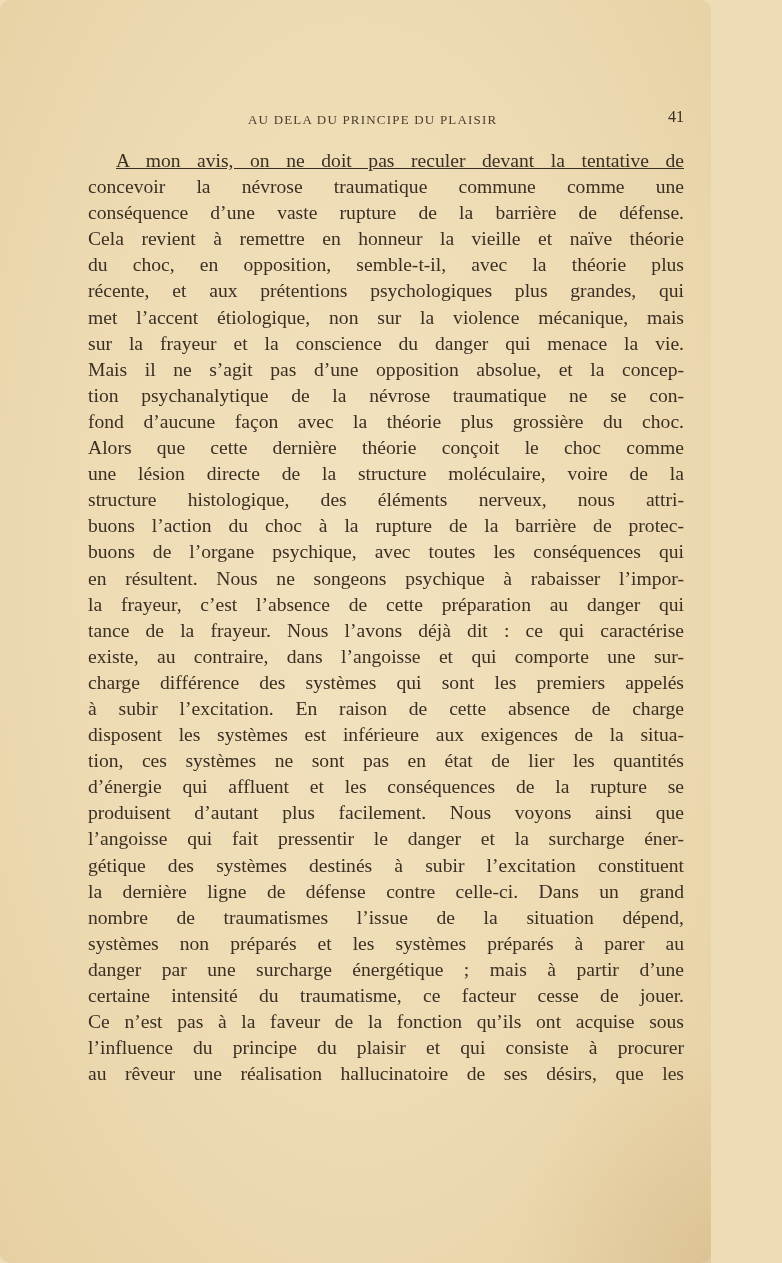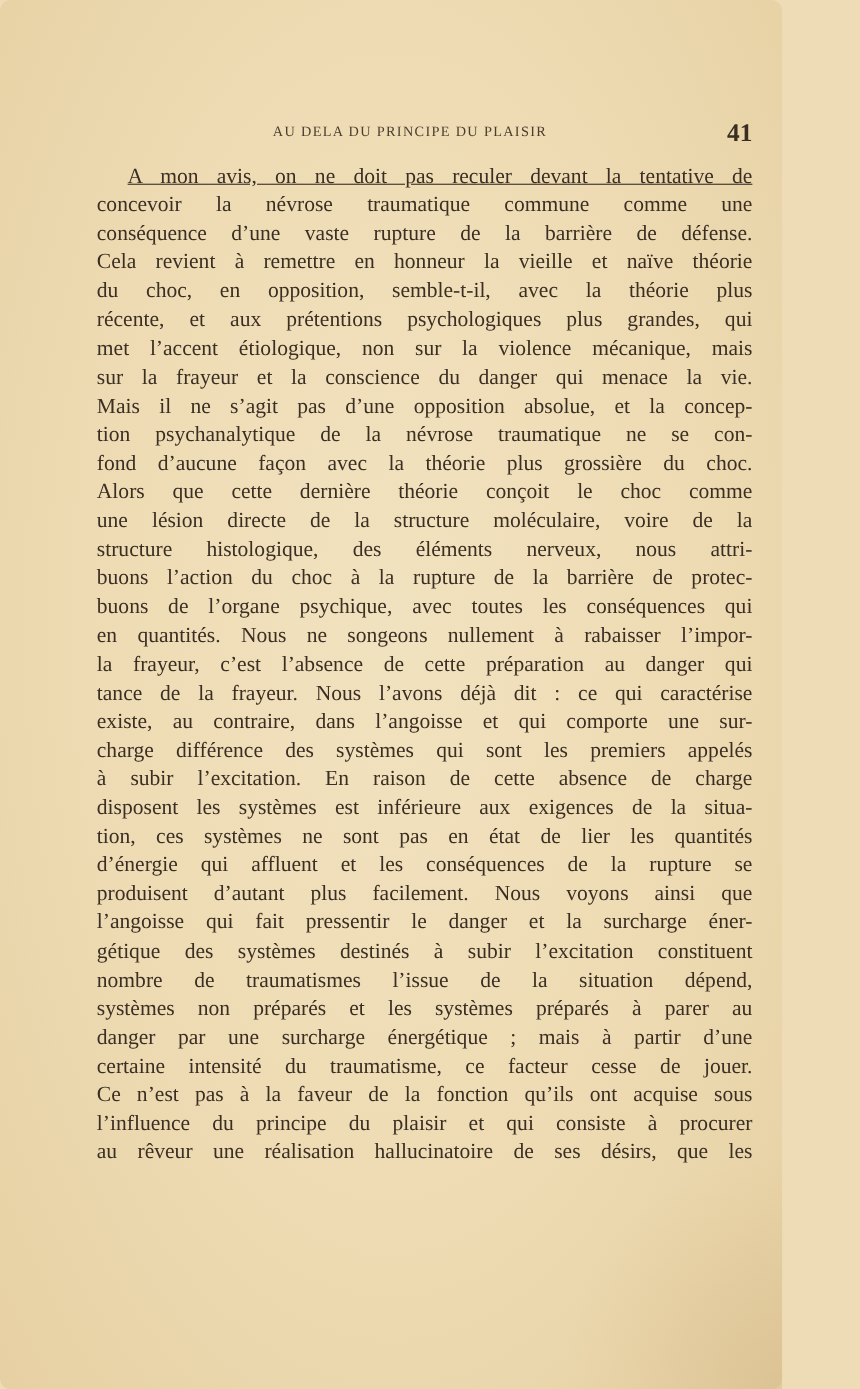--- a/index.html
+++ b/index.html
@@ -44,22 +44,22 @@
       left: 160px;
       top: 4px;
       font-size: 13px;
       letter-spacing: 1.2px;
       text-transform: uppercase;
     }
     .page-number {
       position: absolute;
       right: 0;
       top: 0;
-      font-size: 23px;
-      font-weight: bold;
+      font-size: 16px;
+      font-weight: normal;
       color: #3a2e22;
     }
     .text-block {
       position: absolute;
       top: 148px;
       left: 88px;
       width: 596px;
       font-family: "Liberation Serif", serif;
       font-size: 19.6px;
       color: #3b2f24;
@@ -99,32 +99,33 @@
     <span class="line">met l’accent étiologique, non sur la violence mécanique, mais</span>
     <span class="line">sur la frayeur et la conscience du danger qui menace la vie.</span>
     <span class="line">Mais il ne s’agit pas d’une opposition absolue, et la concep-</span>
     <span class="line">tion psychanalytique de la névrose traumatique ne se con-</span>
     <span class="line">fond d’aucune façon avec la théorie plus grossière du choc.</span>
     <span class="line">Alors que cette dernière théorie conçoit le choc comme</span>
     <span class="line">une lésion directe de la structure moléculaire, voire de la</span>
     <span class="line">structure histologique, des éléments nerveux, nous attri-</span>
     <span class="line">buons l’action du choc à la rupture de la barrière de protec-</span>
     <span class="line">buons de l’organe psychique, avec toutes les conséquences qui</span>
-    <span class="line">en quantités. Nous ne songeons nullement à rabaisser l’impor-</span>
+    <span class="line">en résultent. Nous ne songeons psychique à rabaisser l’impor-</span>
     <span class="line">la frayeur, c’est l’absence de cette préparation au danger qui</span>
     <span class="line">tance de la frayeur. Nous l’avons déjà dit : ce qui caractérise</span>
     <span class="line">existe, au contraire, dans l’angoisse et qui comporte une sur-</span>
     <span class="line">charge différence des systèmes qui sont les premiers appelés</span>
     <span class="line">à subir l’excitation. En raison de cette absence de charge</span>
     <span class="line">disposent les systèmes est inférieure aux exigences de la situa-</span>
     <span class="line">tion, ces systèmes ne sont pas en état de lier les quantités</span>
     <span class="line">d’énergie qui affluent et les conséquences de la rupture se</span>
     <span class="line">produisent d’autant plus facilement. Nous voyons ainsi que</span>
     <span class="line">l’angoisse qui fait pressentir le danger et la surcharge éner-</span>
     <span class="line">gétique des systèmes destinés à subir l’excitation constituent</span>
+    <span class="line">la dernière ligne de défense contre celle-ci. Dans un grand</span>
     <span class="line">nombre de traumatismes l’issue de la situation dépend,</span>
     <span class="line">systèmes non préparés et les systèmes préparés à parer au</span>
     <span class="line">danger par une surcharge énergétique ; mais à partir d’une</span>
     <span class="line">certaine intensité du traumatisme, ce facteur cesse de jouer.</span>
     <span class="line">Ce n’est pas à la faveur de la fonction qu’ils ont acquise sous</span>
     <span class="line">l’influence du principe du plaisir et qui consiste à procurer</span>
     <span class="line last">au rêveur une réalisation hallucinatoire de ses désirs, que les</span>
   </div>
 </div>
 

